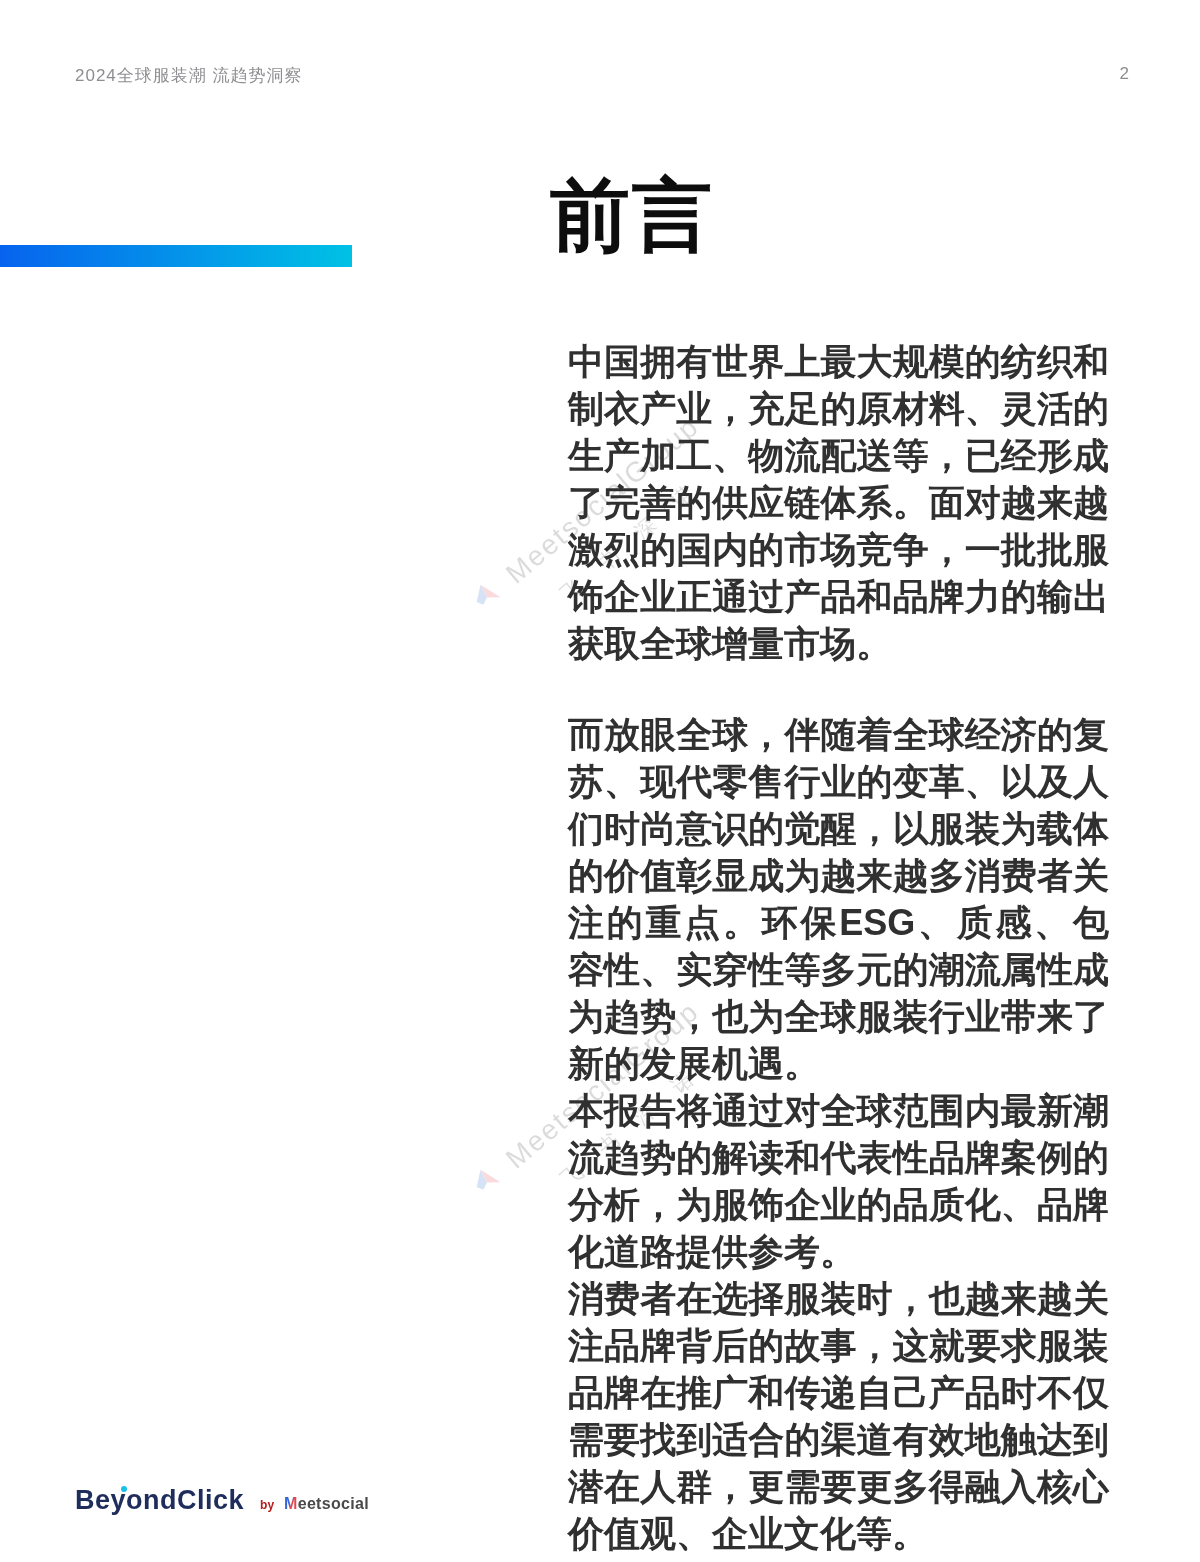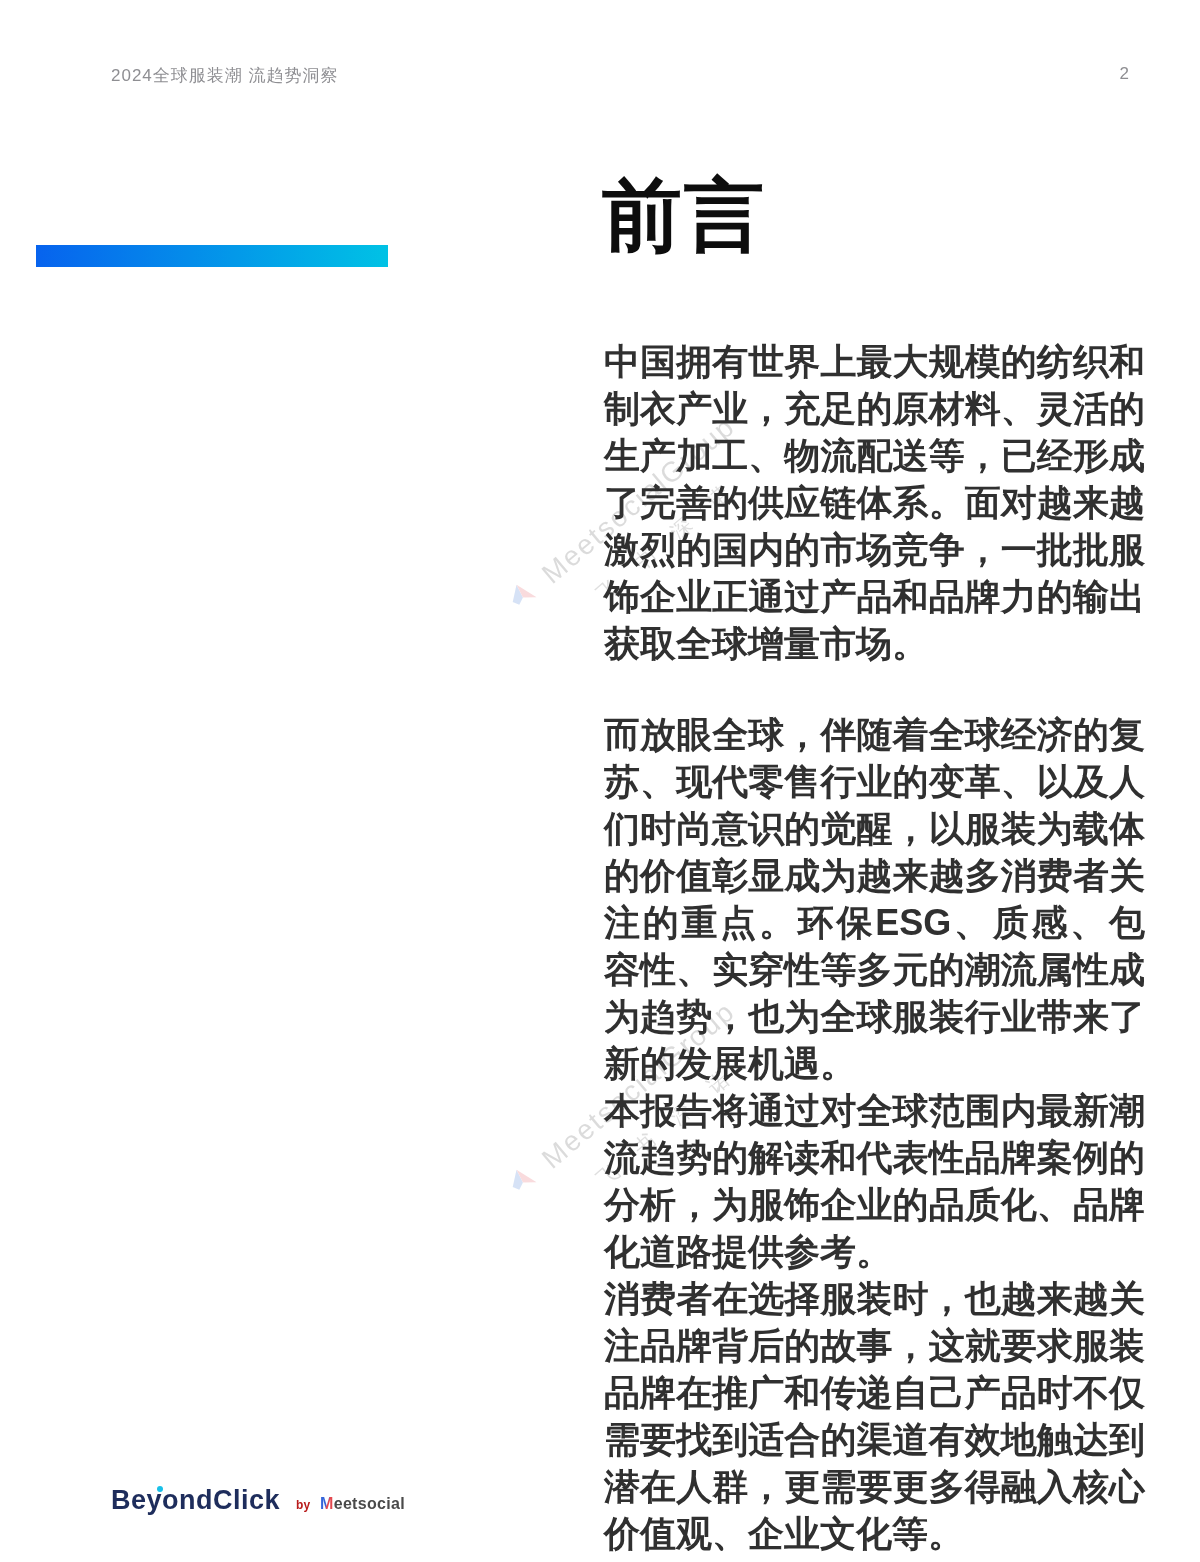--- a/index.html
+++ b/index.html
@@ -12,38 +12,38 @@
     --header_gray:#8E8E92;
     --body_text:#303030;
     --watermark_gray:#BFBFBF;
   }
   *{margin:0;padding:0;box-sizing:border-box;}
   html,body{background:#ffffff;}
   body{
     width:1200px;height:1562px;position:relative;overflow:hidden;
     font-family:"Liberation Sans","DejaVu Sans",sans-serif;
   }
-  .page{position:absolute;inset:0;background:#ffffff;margin-left:36px;}
+  .page{position:absolute;inset:0;background:#ffffff;}
 
   
   .top{
     position:absolute;left:75px;right:70px;top:64px;
     display:flex;justify-content:space-between;align-items:flex-start;
     color:var(--header_gray,#8E8E92);font-size:17px;letter-spacing:1px;
   }
 
   
   .accent-bar{
     position:absolute;left:0;top:245px;width:352px;height:22px;
     background:linear-gradient(90deg,var(--accent_bar_start,#0763EE),var(--accent_bar_end,#00C2E5));
   }
 
   
   .title{
-    position:absolute;left:566px;top:172px;
+    position:absolute;left:550px;top:172px;
     font-size:80px;font-weight:900;color:#0d0d0d;letter-spacing:2px;line-height:1.1;
   }
 
   
   .content{
     position:absolute;left:568px;top:338px;width:541px;
     color:var(--body_text,#303030);
     font-size:36px;line-height:47px;font-weight:600;
     text-align:justify;
   }

